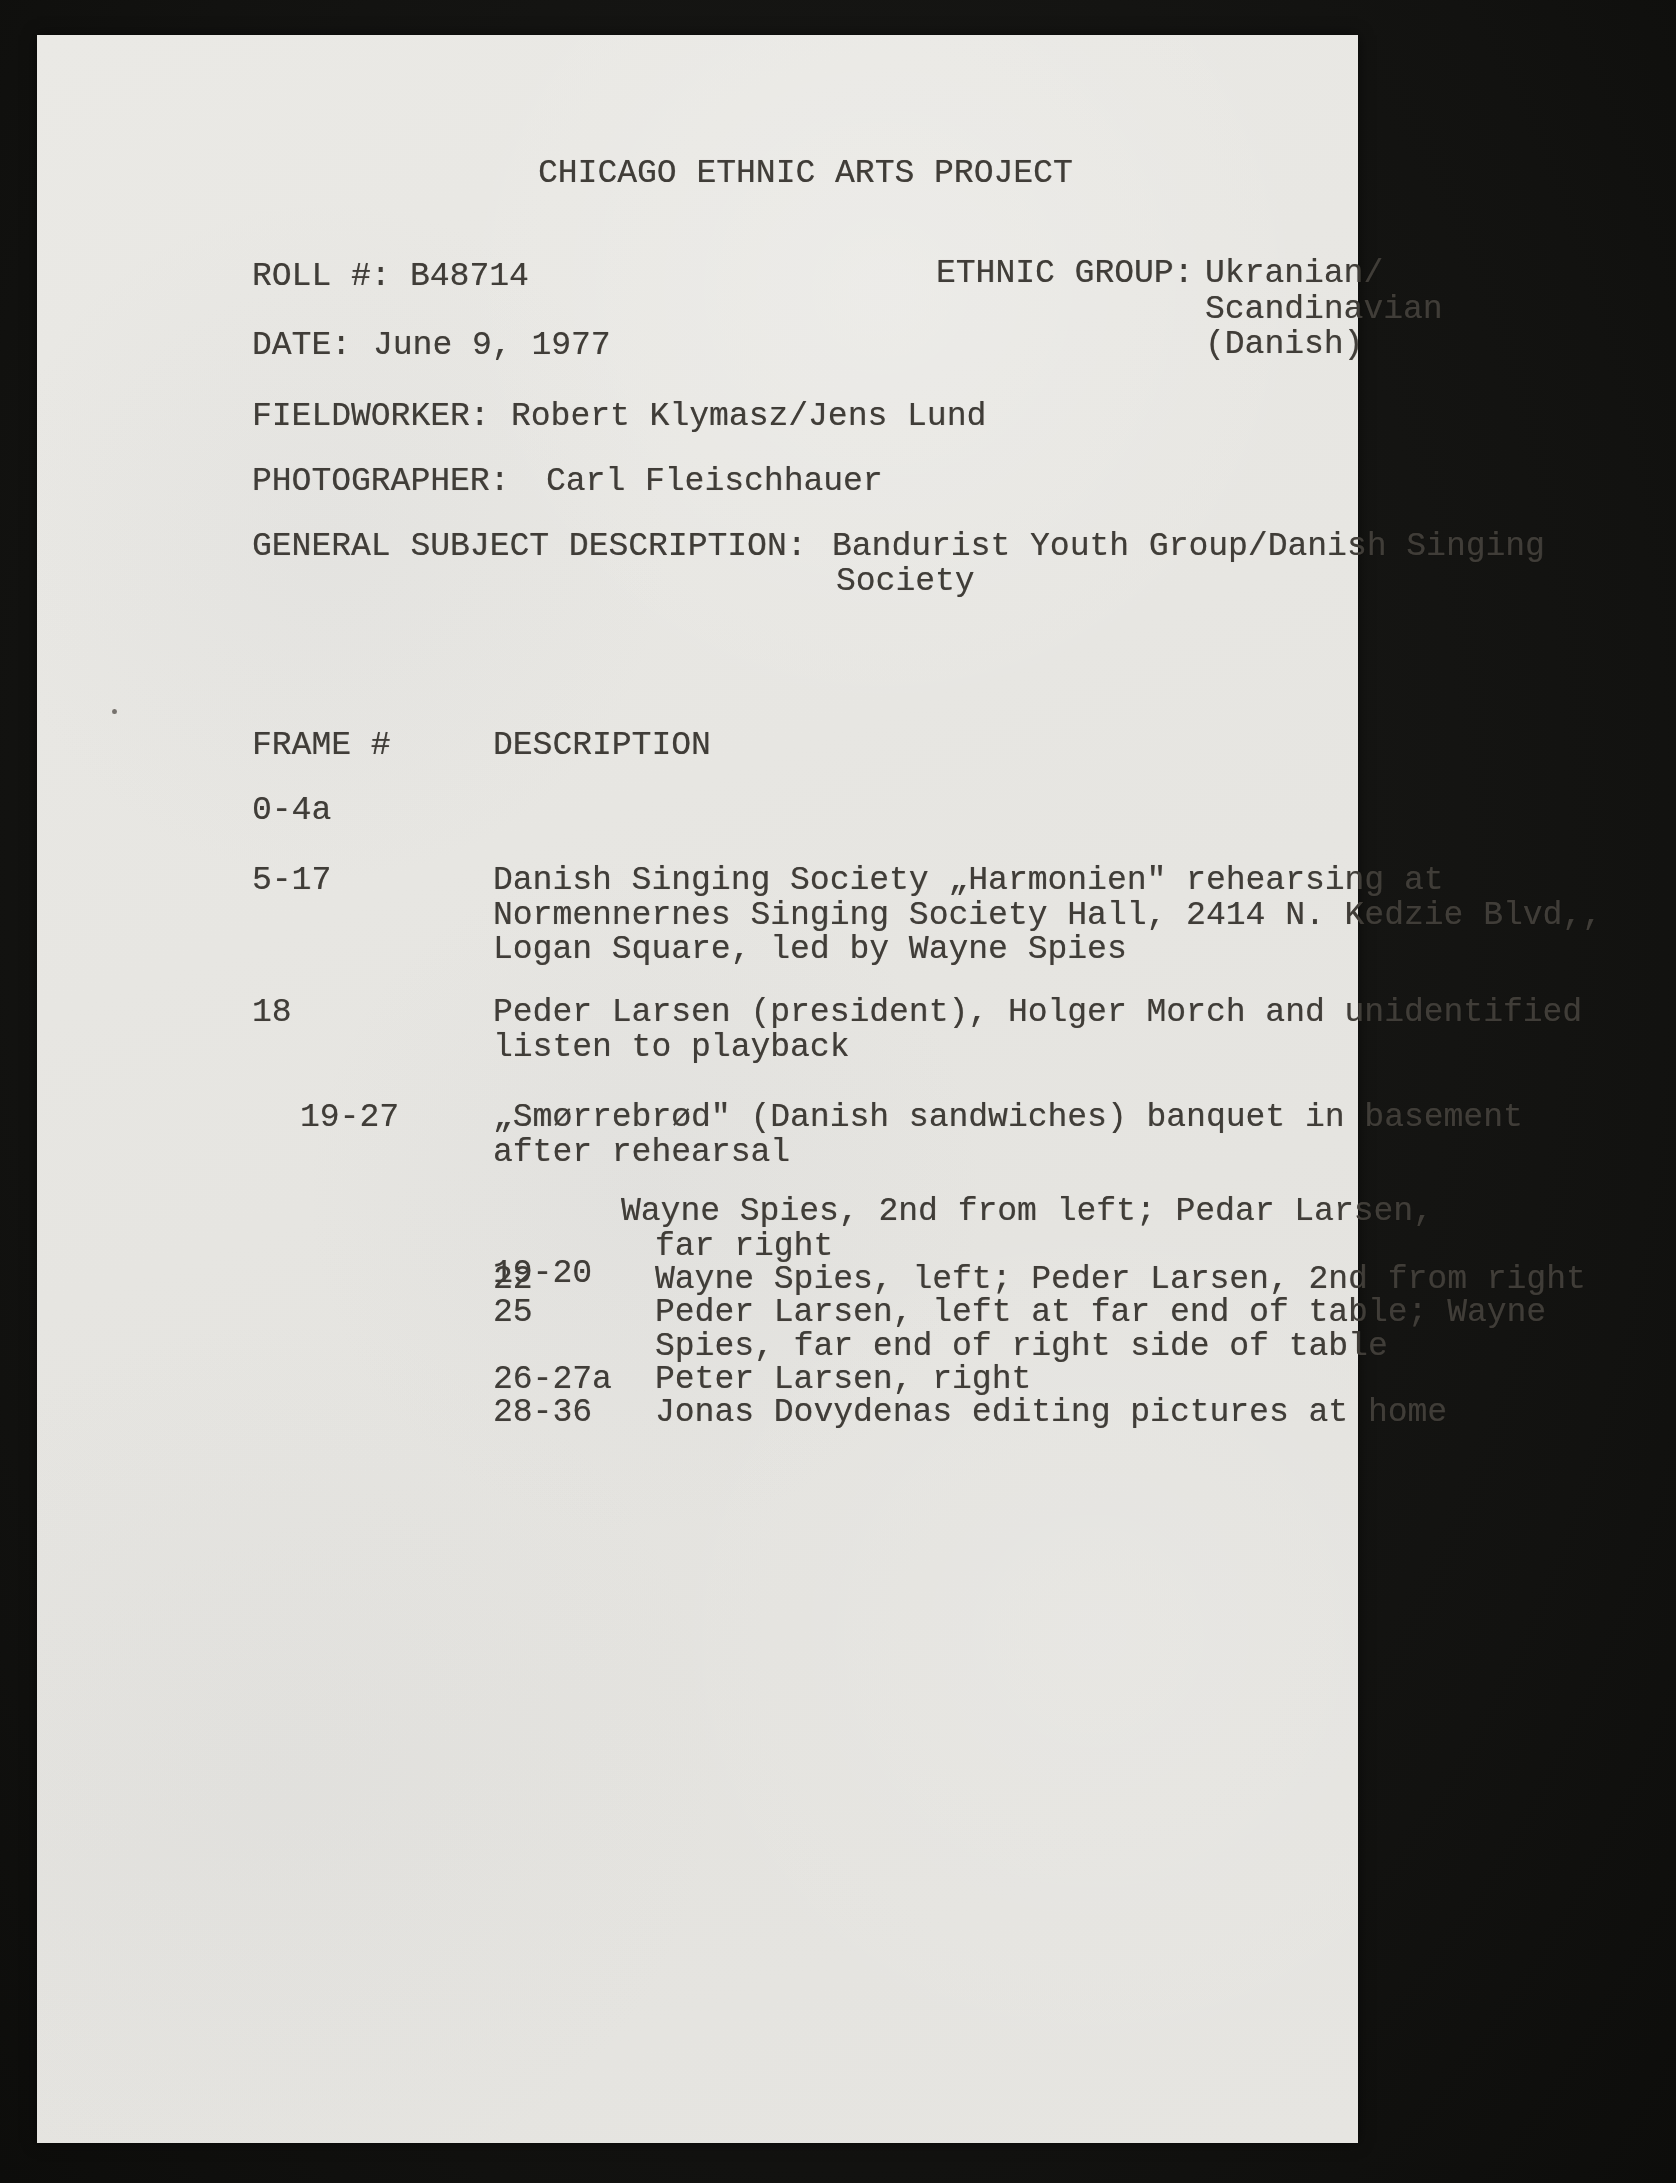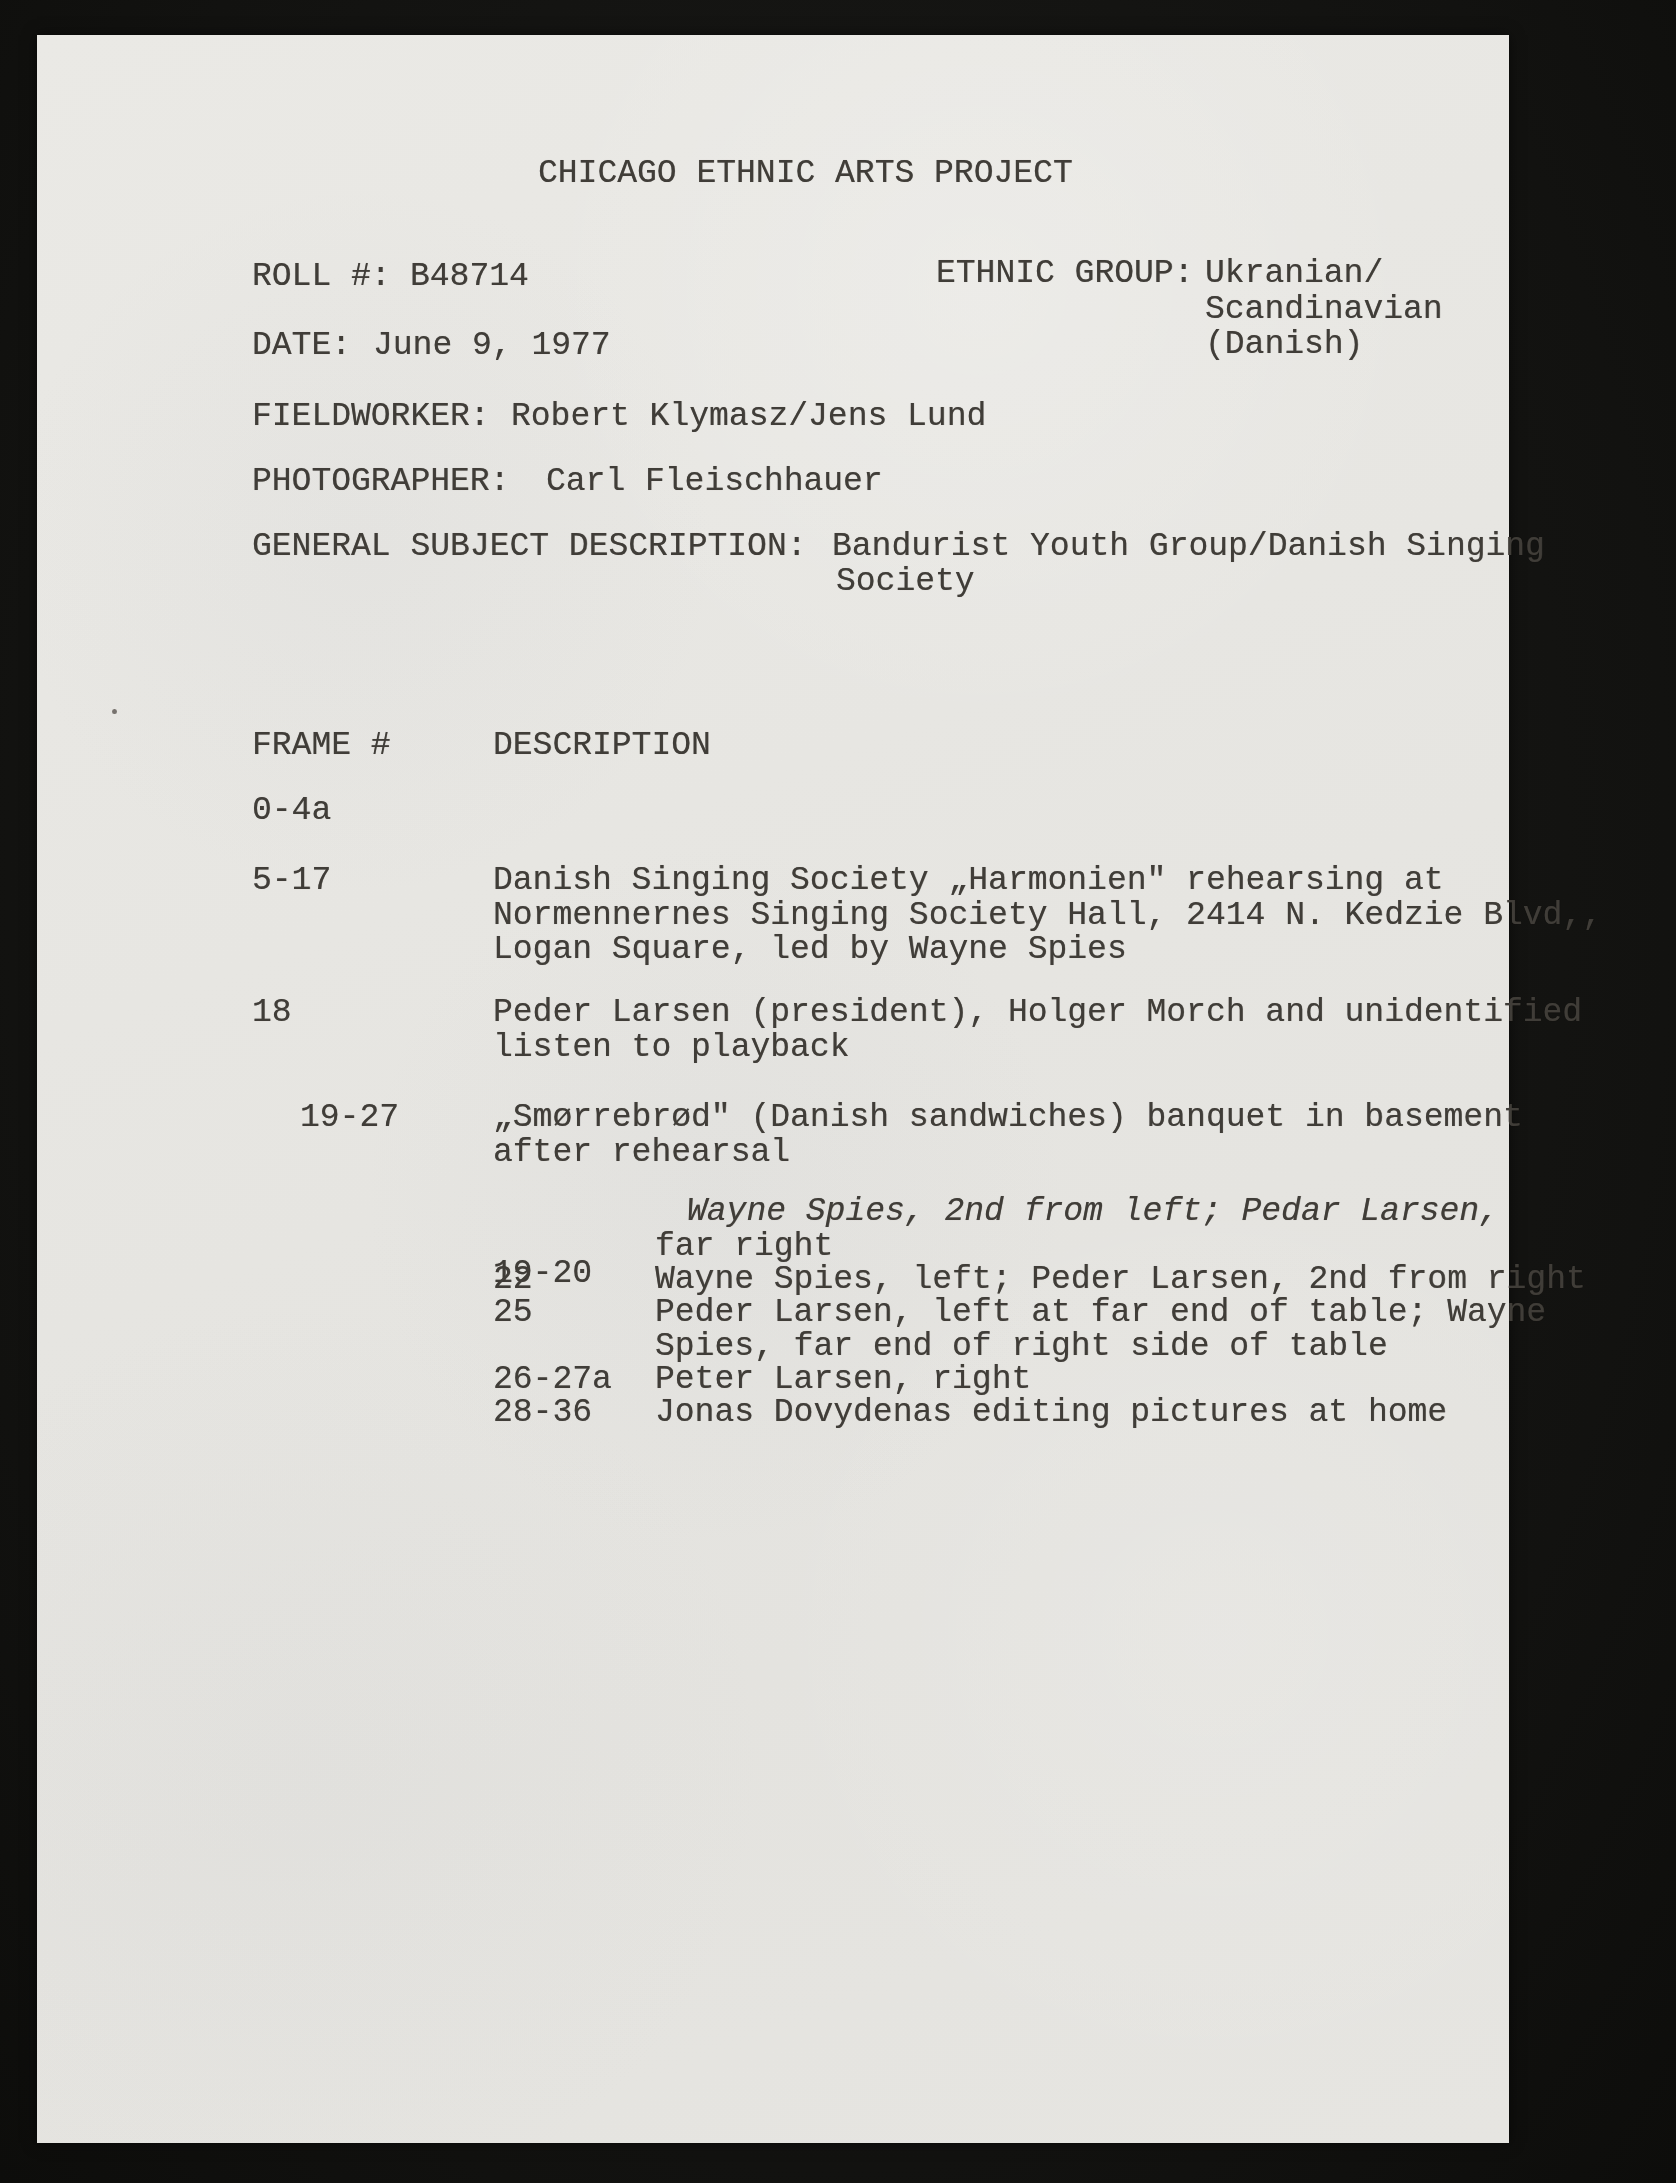--- a/index.html
+++ b/index.html
@@ -3,21 +3,21 @@
 <meta charset="utf-8">
 <style>
   html { background:#131311; }
   body {
     margin:0; width:1677px; height:2183px;
     position:relative; overflow:hidden;
     background:#131311;
     background-image: radial-gradient(ellipse at 50% 40%, #1a1a18 0%, #121210 70%, #0d0d0b 100%);
   }
   .paper {
-    position:absolute; left:37px; top:35px; width:1472px; height:2108px;
+    position:absolute; left:37px; top:35px; width:1321px; height:2108px;
     background: linear-gradient(160deg, #eae9e5 0%, #e7e6e2 38%, #e4e3df 72%, #e6e5e1 100%);
     box-shadow: 0 0 13px rgba(0,0,0,0.55);
   }
   .mottle {
     position:absolute; inset:0; pointer-events:none;
     background:
       radial-gradient(circle at 22% 24%, rgba(190,192,198,0.10) 0%, transparent 18%),
       radial-gradient(circle at 64% 12%, rgba(255,255,255,0.18) 0%, transparent 22%),
       radial-gradient(circle at 46% 55%, rgba(185,188,196,0.09) 0%, transparent 25%),
       radial-gradient(circle at 80% 76%, rgba(255,255,255,0.12) 0%, transparent 24%),
@@ -77,21 +77,21 @@
 
   <div class="line" style="left:215px; top:960px;">18</div>
   <div class="line" style="left:456px; top:960px;">Peder Larsen (president), Holger Morch and unidentified</div>
   <div class="line" style="left:456px; top:995px;">listen to playback</div>
 
   <div class="line" style="left:215px; top:1065px;margin-left:48px;">19-27</div>
   <div class="line" style="left:456px; top:1065px;">„Smørrebrød" (Danish sandwiches) banquet in basement</div>
   <div class="line" style="left:456px; top:1100px;">after rehearsal</div>
 
   <div class="line" style="left:456px; top:1221px;">19-20</div>
-  <div class="line" style="left:650px; top:1159px;font-style:italic;">Wayne Spies, 2nd from left; Pedar Larsen,</div>
+  <div class="line" style="left:584px; top:1159px;">Wayne Spies, 2nd from left; Pedar Larsen,</div>
   <div class="line" style="left:618px; top:1194px;">far right</div>
 
   <div class="line" style="left:456px; top:1227px;">22</div>
   <div class="line" style="left:618px; top:1227px;">Wayne Spies, left; Peder Larsen, 2nd from right</div>
 
   <div class="line" style="left:456px; top:1260px;">25</div>
   <div class="line" style="left:618px; top:1294px;">Spies, far end of right side of table</div>
   <div class="line" style="left:618px; top:1260px;">Peder Larsen, left at far end of table; Wayne</div>
 
   <div class="line" style="left:456px; top:1327px;">26-27a</div>

